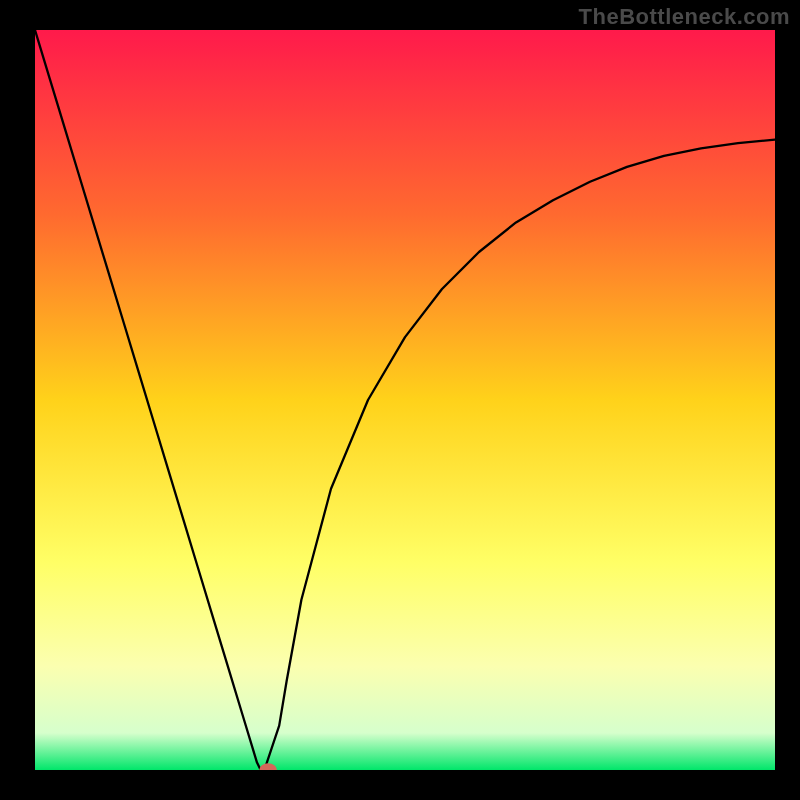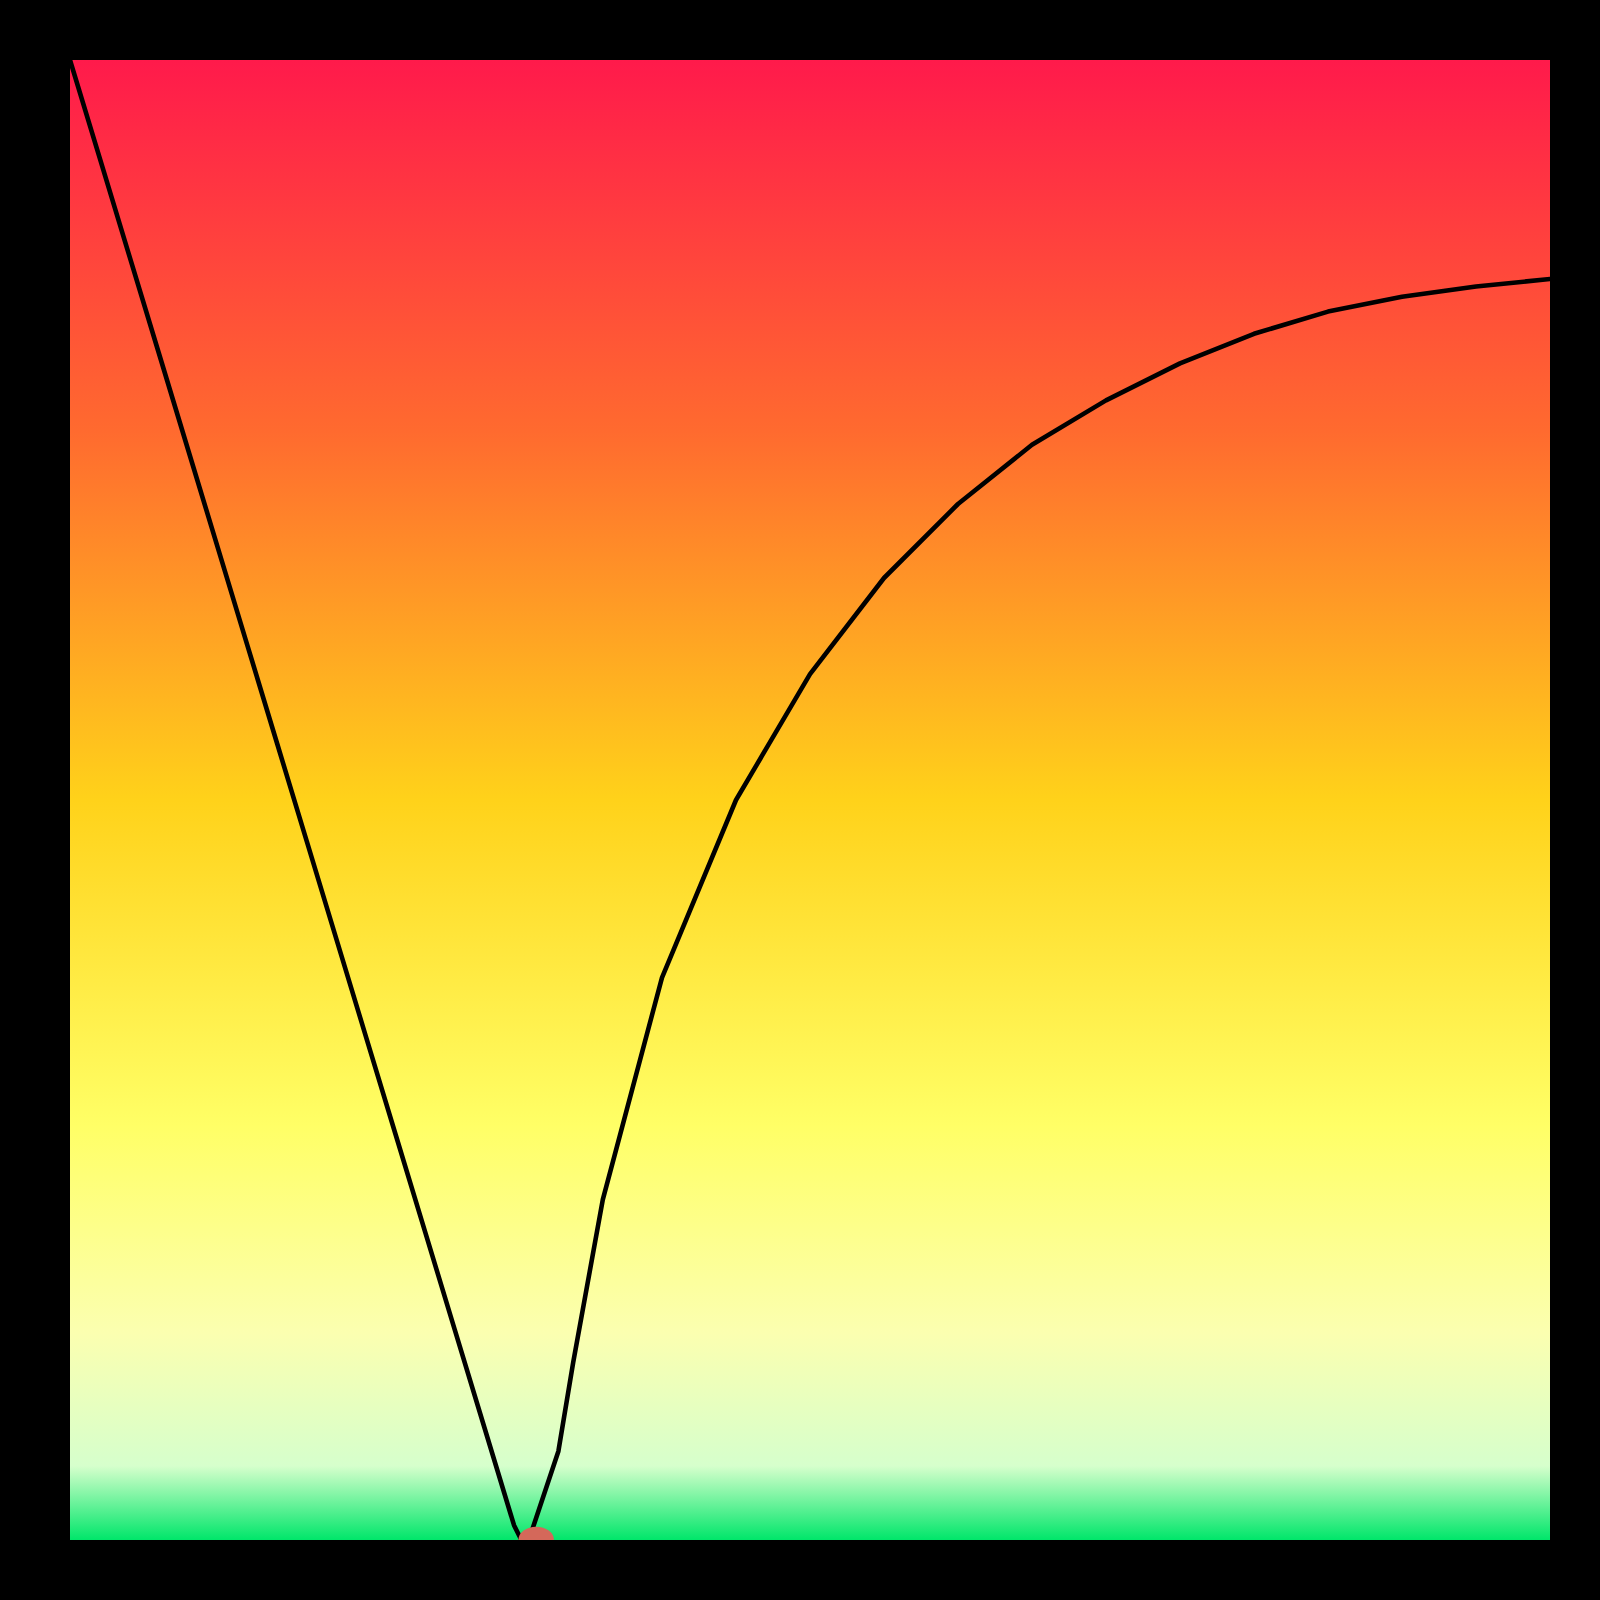--- a/index.html
+++ b/index.html
@@ -28,20 +28,21 @@
     user-select: none;
   }
   svg {
     display: block;
   }
 </style>
 </head>
 <body>
 
 <div class="frame">
+  <div class="watermark">TheBottleneck.com</div>
 
   <svg id="chart-svg" width="800" height="800" viewBox="0 0 800 800">
     <defs>
       <linearGradient id="bg-grad" x1="0" y1="0" x2="0" y2="1">
           <stop offset="0%" stop-color="#ff1a4b"></stop>
           <stop offset="25%" stop-color="#ff6a2f"></stop>
           <stop offset="50%" stop-color="#ffd21a"></stop>
           <stop offset="72%" stop-color="#ffff66"></stop>
           <stop offset="86%" stop-color="#fbffb0"></stop>
           <stop offset="95%" stop-color="#d6ffcc"></stop>

